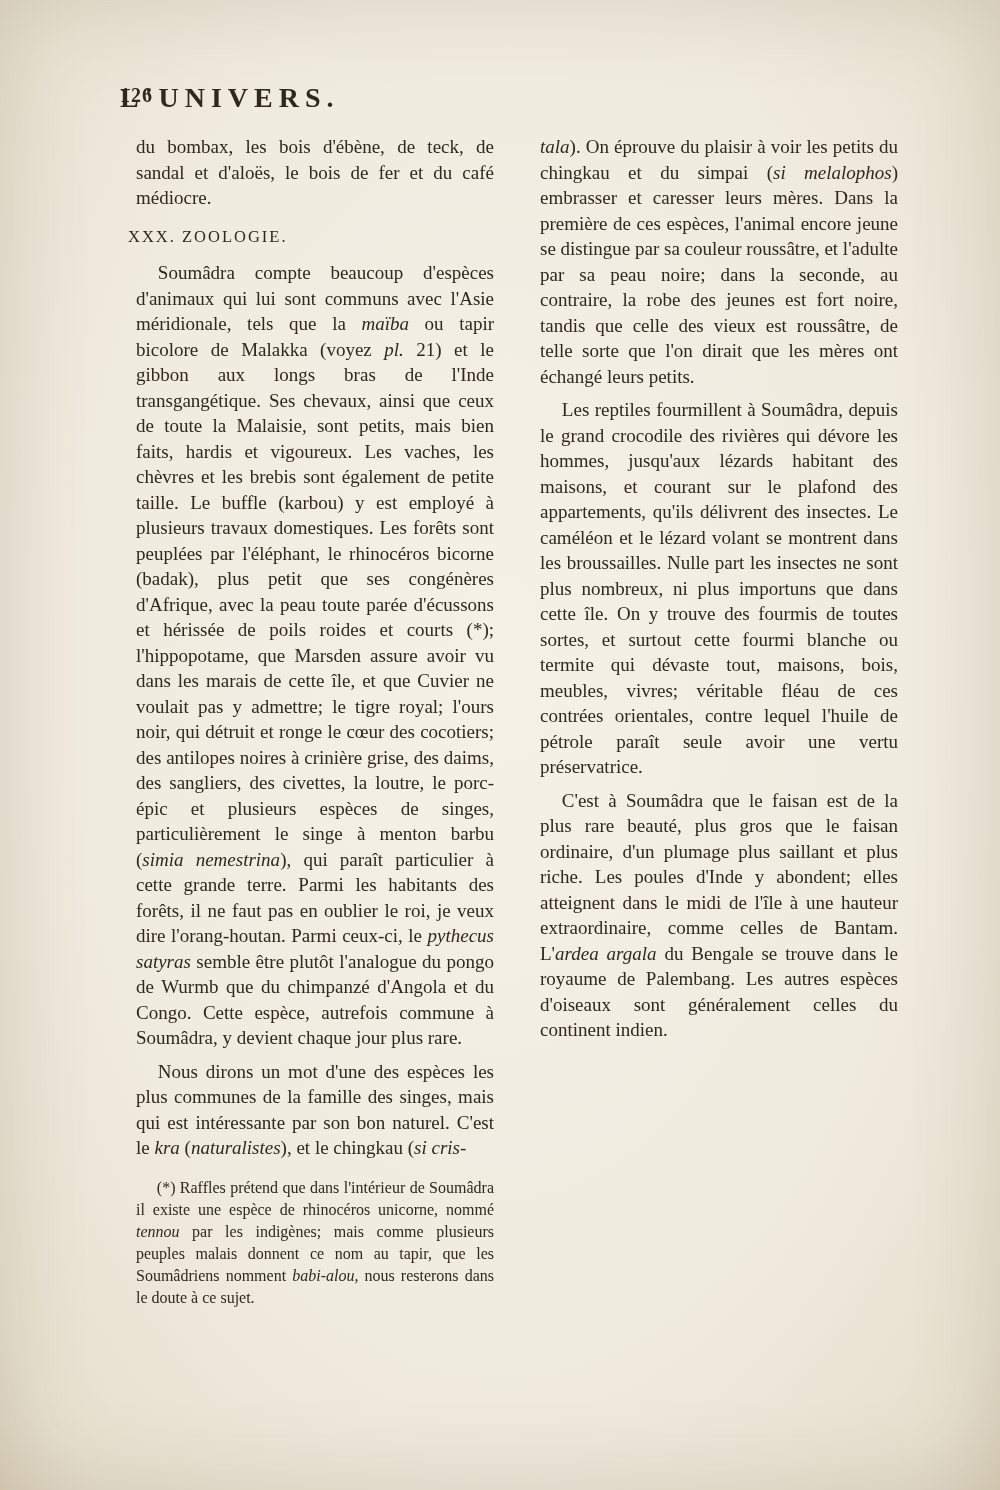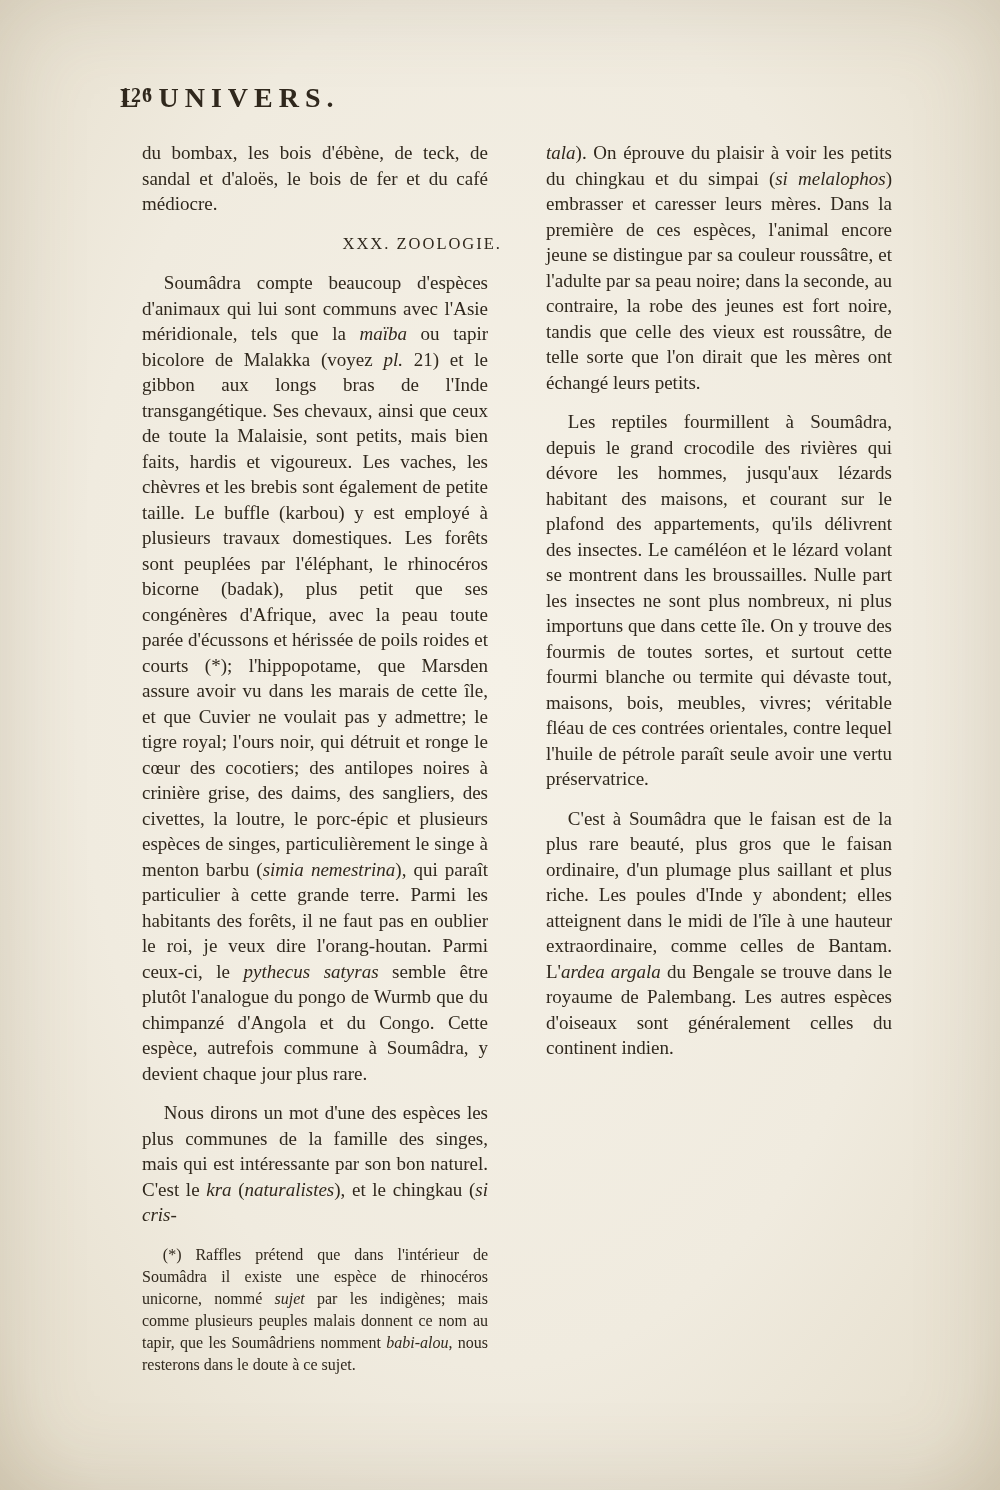--- a/index.html
+++ b/index.html
@@ -47,29 +47,29 @@
     display: flex;
     gap: 30px;
   }
   .column {
     width: 374px;
     font-size: 19px;
     line-height: 25.5px;
     text-align: justify;
   }
   .para {
-    margin: 14px;
+    margin: 8px;
     text-align: justify;
     text-indent: 0;
   }
   .para.indent {
     text-indent: 1.15em;
   }
   .para.heading {
-    text-align: right;
+    text-align: left;
     text-indent: 0;
     font-size: 16.5px;
     letter-spacing: 2px;
     margin: 13px 0 11px 0;
   }
   .footnote {
     margin-top: 16px;
     font-size: 16px;
     line-height: 22px;
   }
@@ -93,21 +93,21 @@
   <div class="columns">
 
     <div class="column">
       <div>
           <p class="para">du bombax, les bois d'ébène, de teck, de sandal et d'aloës, le bois de fer et du café médiocre.</p>
           <p class="para heading">XXX. ZOOLOGIE.</p>
           <p class="para indent">Soumâdra compte beaucoup d'espèces d'animaux qui lui sont communs avec l'Asie méridionale, tels que la <i>maïba</i> ou tapir bicolore de Malakka (voyez <i>pl.</i> 21) et le gibbon aux longs bras de l'Inde transgangétique. Ses chevaux, ainsi que ceux de toute la Malaisie, sont petits, mais bien faits, hardis et vigoureux. Les vaches, les chèvres et les brebis sont également de petite taille. Le buffle (karbou) y est employé à plusieurs travaux domestiques. Les forêts sont peuplées par l'éléphant, le rhinocéros bicorne (badak), plus petit que ses congénères d'Afrique, avec la peau toute parée d'écussons et hérissée de poils roides et courts (*); l'hippopotame, que Marsden assure avoir vu dans les marais de cette île, et que Cuvier ne voulait pas y admettre; le tigre royal; l'ours noir, qui détruit et ronge le cœur des cocotiers; des antilopes noires à crinière grise, des daims, des sangliers, des civettes, la loutre, le porc-épic et plusieurs espèces de singes, particulièrement le singe à menton barbu (<i>simia nemestrina</i>), qui paraît particulier à cette grande terre. Parmi les habitants des forêts, il ne faut pas en oublier le roi, je veux dire l'orang-houtan. Parmi ceux-ci, le <i>pythecus satyras</i> semble être plutôt l'analogue du pongo de Wurmb que du chimpanzé d'Angola et du Congo. Cette espèce, autrefois commune à Soumâdra, y devient chaque jour plus rare.</p>
           <p class="para indent">Nous dirons un mot d'une des espèces les plus communes de la famille des singes, mais qui est intéressante par son bon naturel. C'est le <i>kra</i> (<i>naturalistes</i>), et le chingkau (<i>si cris-</i></p>
         </div>
       <div class="footnote">
-          <p class="para indent">(*) Raffles prétend que dans l'intérieur de Soumâdra il existe une espèce de rhinocéros unicorne, nommé <i>sujet</i> par les indigènes; mais comme plusieurs peuples malais donnent ce nom au tapir, que les Soumâdriens nomment <i>babi-alou</i>, nous resterons dans le doute à ce sujet.</p>
+          <p class="para indent">(*) Raffles prétend que dans l'intérieur de Soumâdra il existe une espèce de rhinocéros unicorne, nommé <i>tennou</i> par les indigènes; mais comme plusieurs peuples malais donnent ce nom au tapir, que les Soumâdriens nomment <i>babi-alou</i>, nous resterons dans le doute à ce sujet.</p>
         </div>
     </div>
 
     <div class="column">
       <div>
           <p class="para"><i>tala</i>). On éprouve du plaisir à voir les petits du chingkau et du simpai (<i>si melalophos</i>) embrasser et caresser leurs mères. Dans la première de ces espèces, l'animal encore jeune se distingue par sa couleur roussâtre, et l'adulte par sa peau noire; dans la seconde, au contraire, la robe des jeunes est fort noire, tandis que celle des vieux est roussâtre, de telle sorte que l'on dirait que les mères ont échangé leurs petits.</p>
           <p class="para indent">Les reptiles fourmillent à Soumâdra, depuis le grand crocodile des rivières qui dévore les hommes, jusqu'aux lézards habitant des maisons, et courant sur le plafond des appartements, qu'ils délivrent des insectes. Le caméléon et le lézard volant se montrent dans les broussailles. Nulle part les insectes ne sont plus nombreux, ni plus importuns que dans cette île. On y trouve des fourmis de toutes sortes, et surtout cette fourmi blanche ou termite qui dévaste tout, maisons, bois, meubles, vivres; véritable fléau de ces contrées orientales, contre lequel l'huile de pétrole paraît seule avoir une vertu préservatrice.</p>
           <p class="para indent">C'est à Soumâdra que le faisan est de la plus rare beauté, plus gros que le faisan ordinaire, d'un plumage plus saillant et plus riche. Les poules d'Inde y abondent; elles atteignent dans le midi de l'île à une hauteur extraordinaire, comme celles de Bantam. L'<i>ardea argala</i> du Bengale se trouve dans le royaume de Palembang. Les autres espèces d'oiseaux sont généralement celles du continent indien.</p>
         </div>
     </div>

